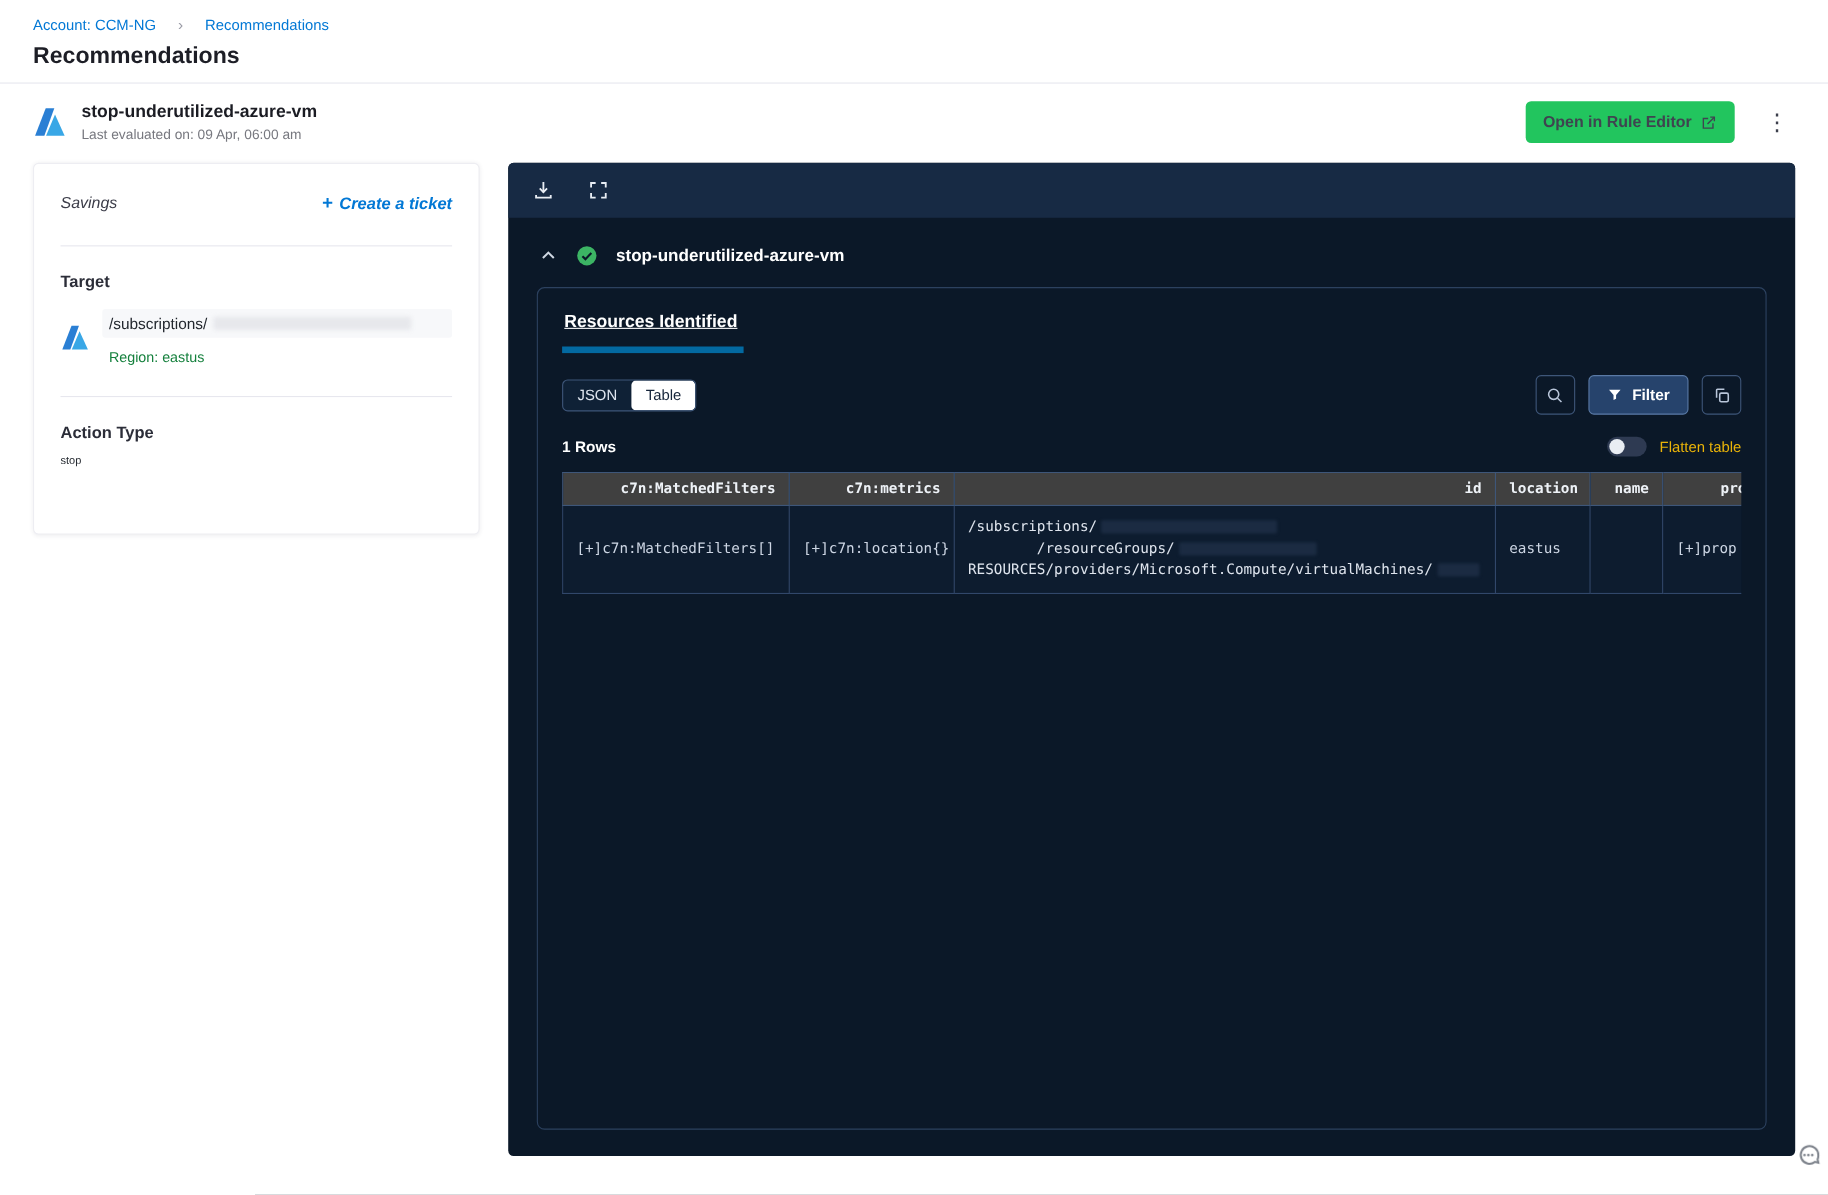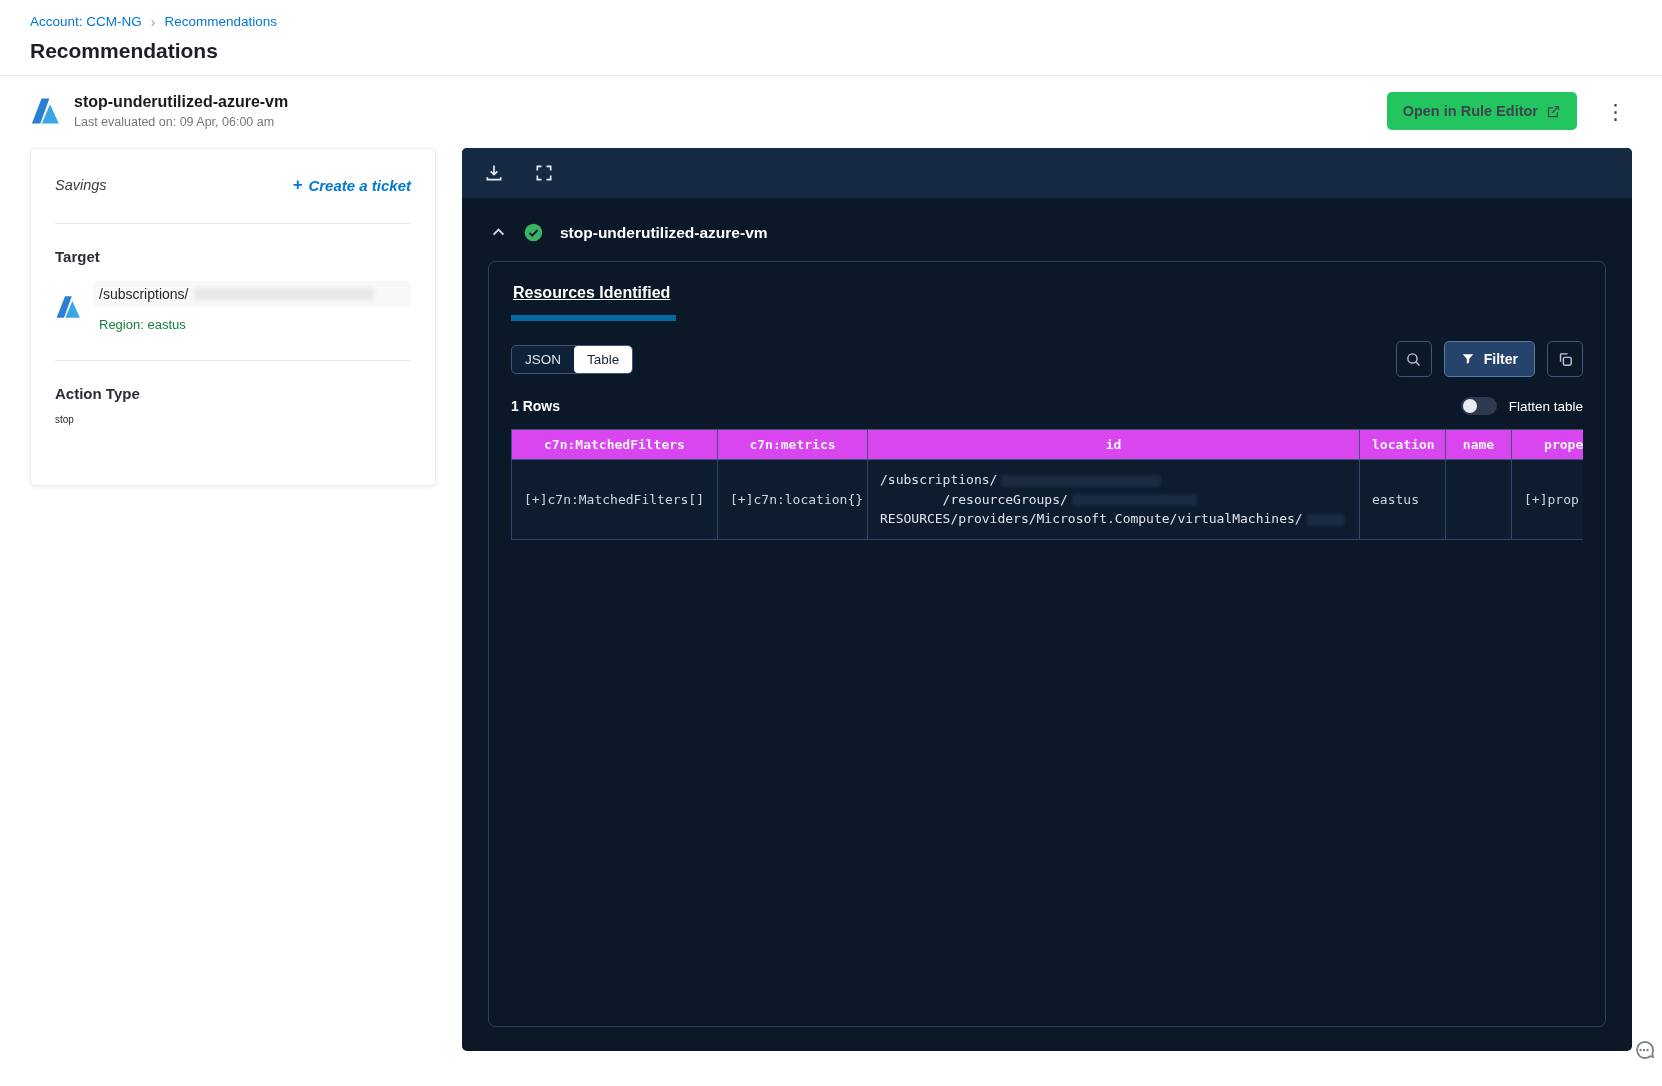--- a/index.html
+++ b/index.html
@@ -1,21 +1,21 @@
 <!DOCTYPE html>
 <html><head>
 <meta charset="utf-8">
 <style>
   * { box-sizing: border-box; margin: 0; padding: 0; }
   html,body { width:1662px; height:1086px; overflow:hidden; background:#fff;
     font-family:"Liberation Sans", sans-serif; color:#1d1e26; }
 
   
   .top { padding:14px 30px 12px; }
-  .breadcrumb { font-size:13.5px; display:flex; align-items:flex-start; gap:9px; }
+  .breadcrumb { font-size:13.5px; display:flex; align-items:center; gap:20px; }
   .breadcrumb a { color:#0278d5; text-decoration:none; cursor:pointer; }
   .breadcrumb .sep { color:#9a9ba6; font-size:14px; }
   .page-title { font-size:21px; font-weight:bold; margin-top:9px; color:#1d1e26; }
   .hdivider { border-top:1px solid #e6e7ee; }
 
   
   .rule-header { display:flex; align-items:center; padding:16px 30px 18px; }
   .rule-ic { width:30px; height:30px; margin-right:14px; flex:0 0 auto; }
   .rule-titles .t { font-size:16px; font-weight:bold; color:#1b1c23; }
   .rule-titles .s { font-size:12.5px; color:#77787f; margin-top:4px; }
@@ -84,28 +84,28 @@
     display:flex; align-items:center; gap:9px; cursor:pointer; font-family:inherit; }
   .filter-btn svg { width:14px; height:14px; }
   .rows-row { display:flex; align-items:center; justify-content:space-between;
     margin:20px 0 14px; }
   .rows-count { font-size:14px; font-weight:bold; color:#fff; }
   .flatten { display:flex; align-items:center; gap:12px; }
   .switch { width:36px; height:18px; border-radius:9px; background:#2e3a52;
     position:relative; cursor:pointer; flex:0 0 auto; }
   .switch .knob { position:absolute; left:2px; top:2px; width:14px; height:14px;
     border-radius:50%; background:#e9edf3; }
-  .flatten-label { font-size:13.5px; color:#ffffff; }
+  .flatten-label { font-size:13.5px; color:#eab308; }
 
   
   .table-clip { overflow:hidden; width:100%; }
   table.res { table-layout:fixed; width:1120px; border-collapse:collapse;
     font-family:"DejaVu Sans Mono", monospace; font-size:13px; }
-  table.res th { background:#d946ef; border:1px solid #3e5679; color:#eef2f7;
-    font-weight:bold; text-align:center; padding:7px 12px; white-space:nowrap; overflow:hidden; }
+  table.res th { background:#404040; border:1px solid #3e5679; color:#eef2f7;
+    font-weight:bold; text-align:right; padding:7px 12px; white-space:nowrap; overflow:hidden; }
   table.res td { border:1px solid #31476a; background:#0d1c2f; color:#cdd6e4;
     padding:10px 12px; vertical-align:middle; white-space:nowrap; overflow:hidden; }
   .c-mf { width:206px; } .c-me { width:150px; } .c-id { width:492px; }
   .c-lo { width:86px; } .c-na { width:66px; } .c-pr { width:120px; }
   .id-line { line-height:1.5; white-space:pre; color:#dfe5ee; }
   .redact { display:inline-block; height:12px; background:#1b2b42; border-radius:2px;
     filter:blur(1.5px); vertical-align:middle; margin-left:4px; }
   .r1 { width:160px; } .r2 { width:125px; } .r3 { width:38px; }
   .expander { cursor:pointer; }
 

